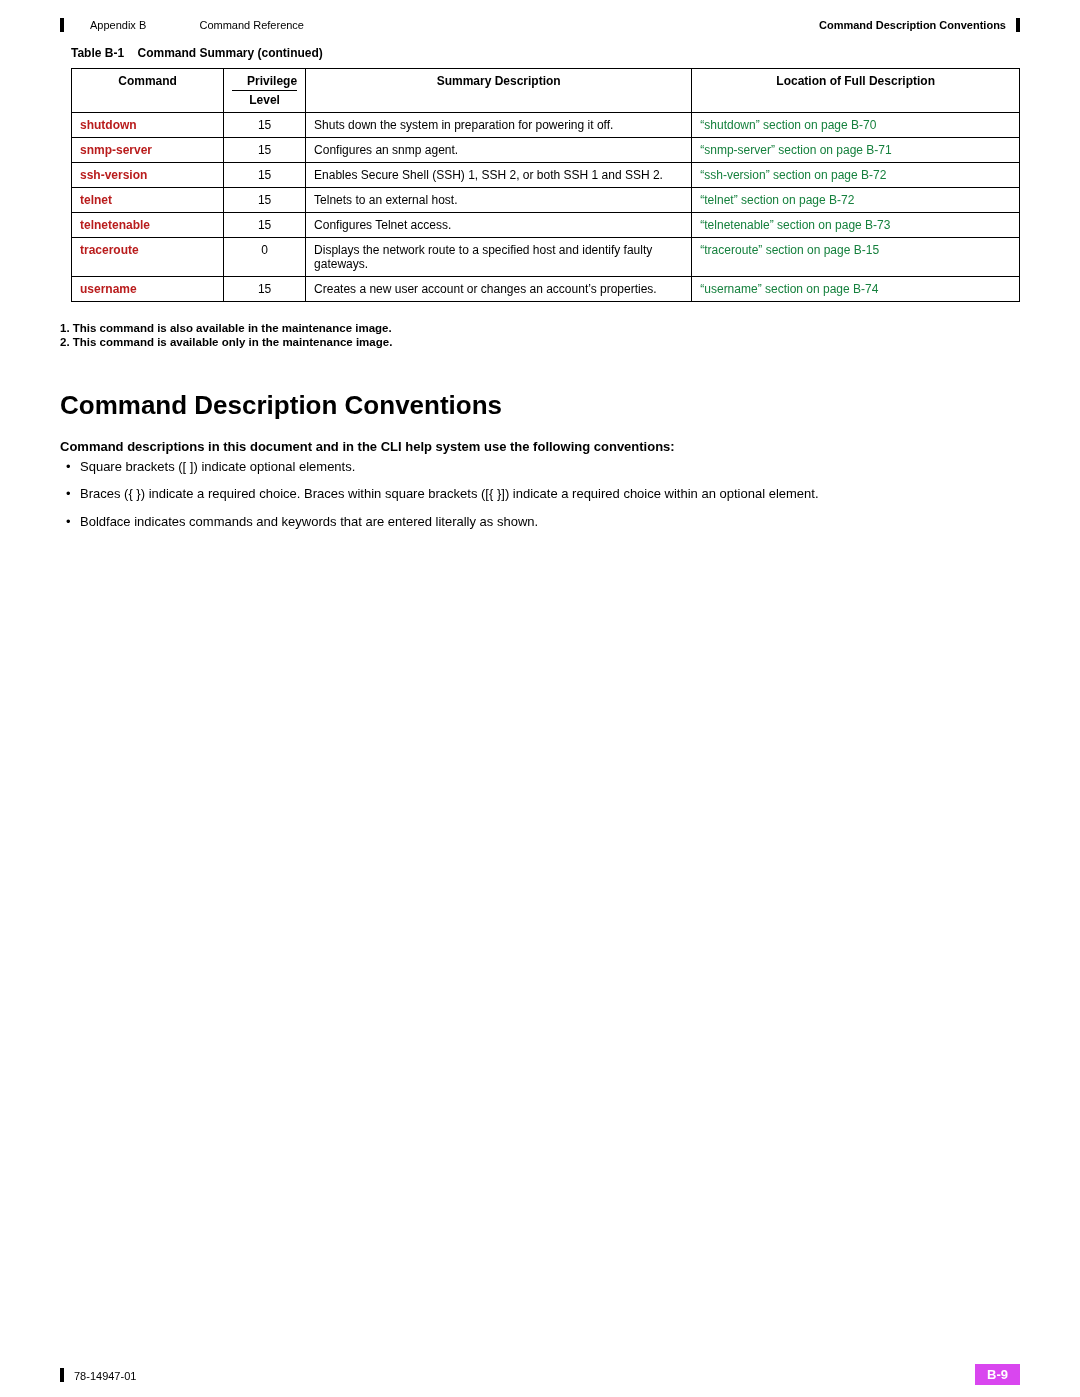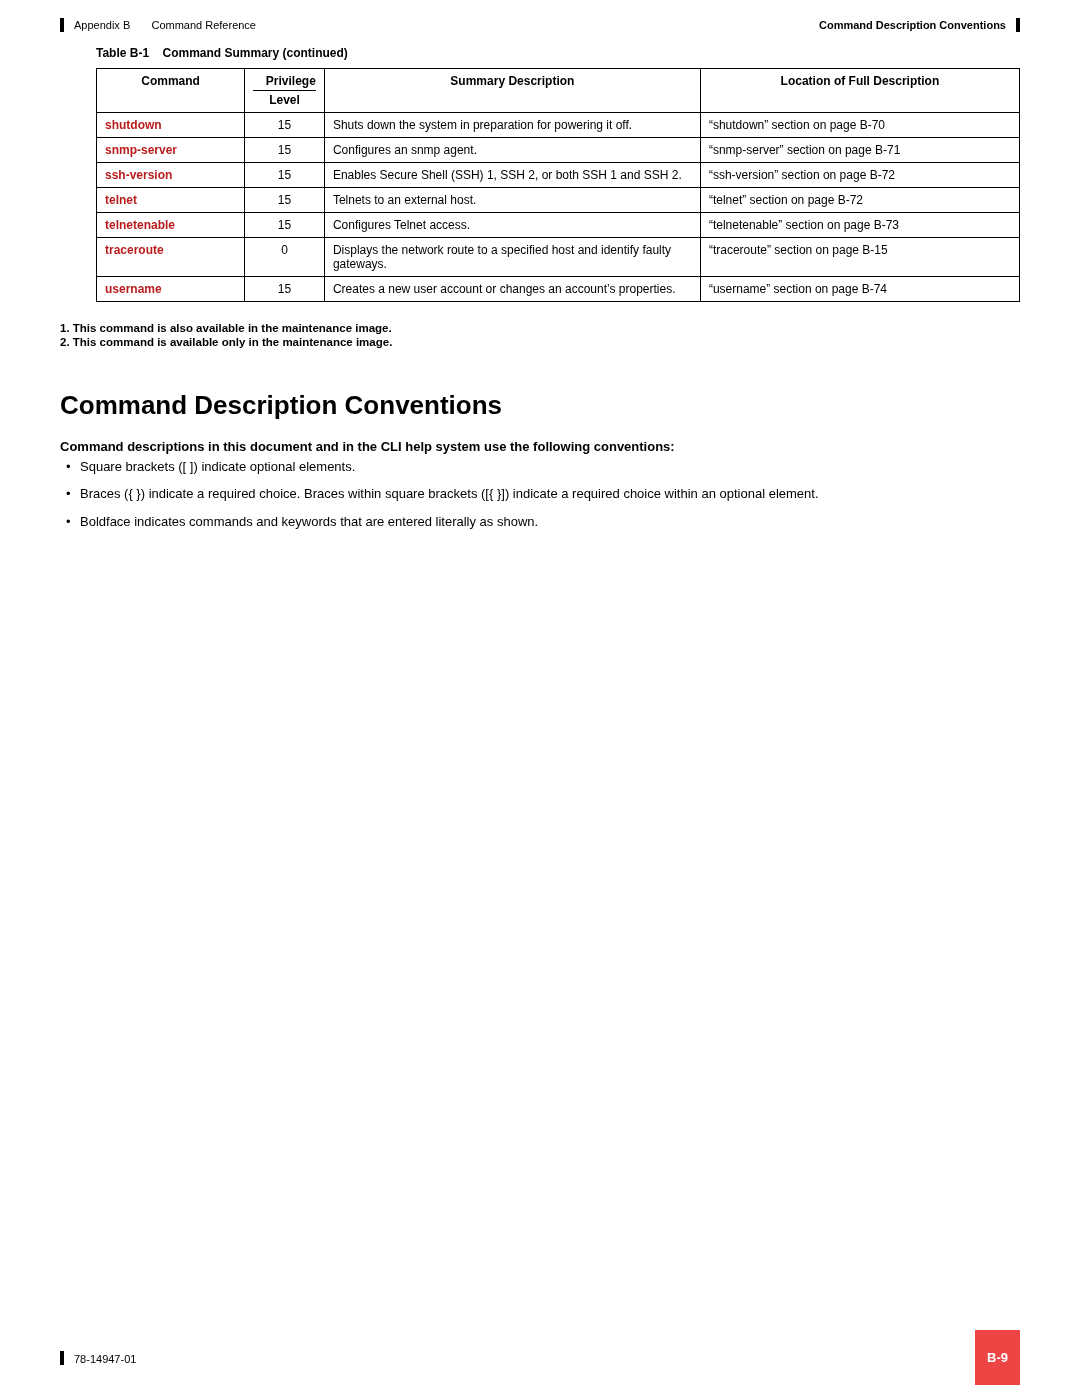--- a/index.html
+++ b/index.html
@@ -24,21 +24,21 @@
     .header {
       display: flex;
       justify-content: space-between;
       align-items: flex-start;
       padding: 18px 60px 4px 60px;
       border-bottom: none;
     }
     .header-left {
       display: flex;
       align-items: center;
-      gap: 6px;
+      gap: 22px;
       font-size: 11px;
       color: #000;
     }
     .header-left .bar {
       width: 4px;
       height: 14px;
       background: #000;
       display: inline-block;
       margin-right: 4px;
     }
@@ -53,21 +53,21 @@
     .header-right .bar {
       width: 4px;
       height: 14px;
       background: #000;
       display: inline-block;
       margin-left: 4px;
     }
 
     
     .main-content {
-      padding: 10px 60px 0 96px;
+      padding: 10px 60px 0 71px;
     }
 
     
     .table-caption {
       font-size: 12px;
       font-weight: bold;
       font-style: italic;
       margin-bottom: 8px;
       color: #000;
     }
@@ -111,21 +111,21 @@
       font-weight: bold;
       text-align: center;
     }
 
     .cmd-link {
       color: #b91c1c;
       font-weight: bold;
       text-decoration: none;
     }
     .ref-link {
-      color: #000000;
+      color: #15803d;
       text-decoration: none;
     }
 
     
     .footnotes {
       padding: 4px 0 20px 60px;
       font-size: 11.5px;
     }
     .footnote {
       margin-bottom: 2px;
@@ -195,25 +195,25 @@
       font-size: 11px;
     }
     .footer-bottom-left .bar {
       width: 4px;
       height: 14px;
       background: #000;
       display: inline-block;
       margin-right: 4px;
     }
     .footer-bottom-right {
-      background: #ef4444;
+      background: #d946ef;
       color: #fff;
       font-size: 13px;
       font-weight: bold;
-      padding: 20px 12px;
+      padding: 3px 12px;
     }
   </style>
 </head>
 <body>
 
 <div class="page-container">
 
   <div class="header">
     <div class="header-left">
       <span class="bar"></span>

